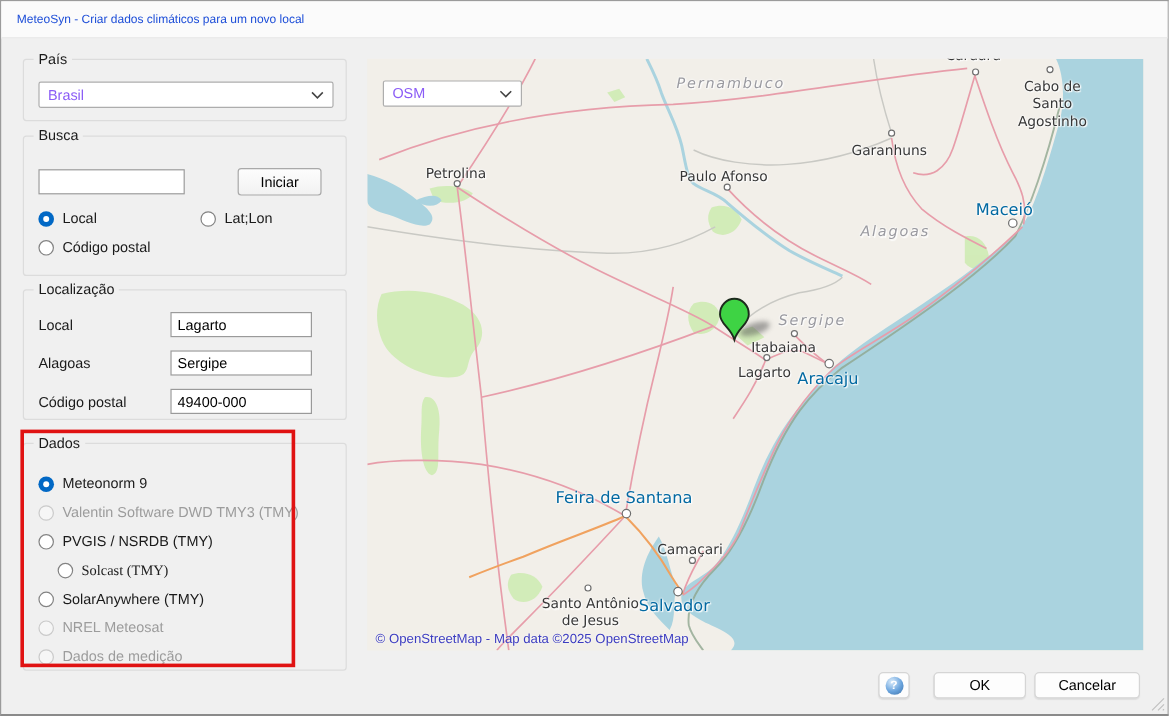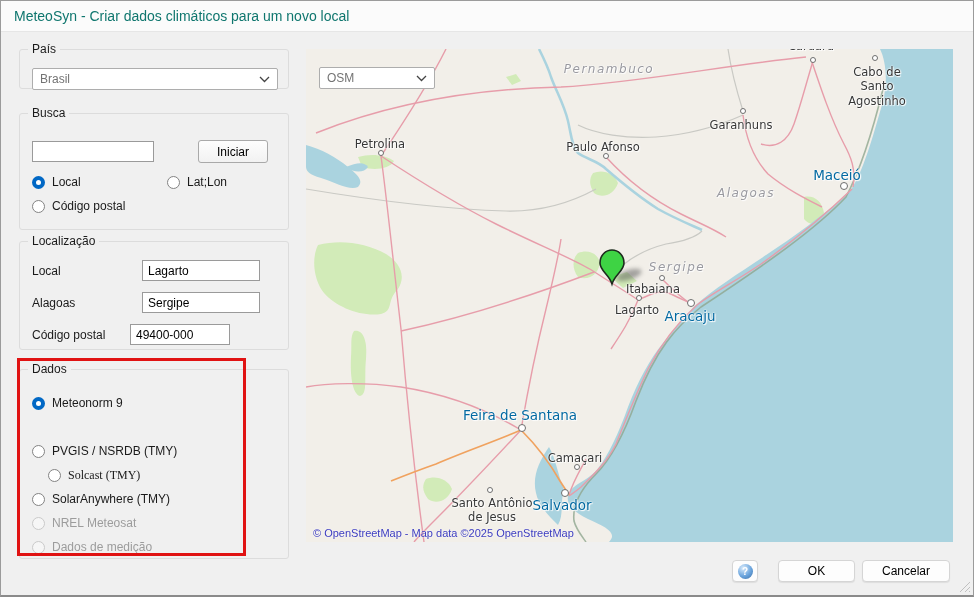--- a/index.html
+++ b/index.html
@@ -1,29 +1,29 @@
 <!DOCTYPE html>
 <html><head>
 <meta charset="utf-8">
 <style>
   * { margin:0; padding:0; box-sizing:border-box; }
   html,body { width:974px; height:597px; font-family:"Liberation Sans", sans-serif; }
   .dialog { position:relative; width:974px; height:597px; background:#f0f0f0;
             border:1px solid #9b9b9b; border-bottom:2px solid #8a8a8a; overflow:hidden; }
   .titlebar { position:absolute; left:0; top:0; width:100%; height:31px; background:#fbfbfb;
               border-bottom:1px solid #e6e6e6; display:flex; align-items:center; padding-left:13px;
-              font-size:14px; color:#0f766e; }
+              font-size:10px; color:#1d4ed8; }
   
   .group { position:absolute; border:1px solid #dcdcdc; border-radius:3px; background:#f0f0f0; }
   .legend { position:absolute; top:-8px; left:8px; background:#f0f0f0; padding:0 4px;
             font-size:12px; color:#1a1a1a; line-height:15px; }
   
   .combo { position:absolute; background:#fff; border:1px solid #adadad; border-radius:2px;
            display:flex; align-items:center; justify-content:space-between;
-           padding:0 7px; font-size:12px; color:#737373; cursor:default; }
+           padding:0 7px; font-size:12px; color:#8b5cf6; cursor:default; }
   .combo svg { flex:0 0 auto; }
   .tinput { position:absolute; background:#fff; border:1px solid #9a9a9a; font-size:12px;
             padding:0 5px; color:#000; font-family:"Liberation Sans", sans-serif; }
   .btn { position:absolute; background:linear-gradient(#fdfdfd,#f2f2f2); border:1px solid #a9a9a9;
          border-radius:3px; font-size:12px; color:#000; display:flex; align-items:center;
          justify-content:center; font-family:"Liberation Sans", sans-serif; }
   .btn.soft { background:#fdfdfd; border:1px solid #d5d5d5; border-radius:4px;
               box-shadow:0 1px 1px rgba(0,0,0,.08); }
   
   .radio-row { position:absolute; display:flex; align-items:center; gap:7px; height:14px; }
@@ -71,21 +71,21 @@
 </style>
 </head>
 <body>
 
 <div class="dialog">
 
   <div class="titlebar">
     <span>MeteoSyn - Criar dados climáticos para um novo local</span>
   </div>
 
-  <div class="group" style="left:18px; top:48px; width:270px; height:40px;">
+  <div class="group" style="left:18px; top:48px; width:270px; height:52px;">
     <span class="legend">País</span>
     <div class="combo" style="left:12px; top:18px; width:246px; height:22px;">
       <span>Brasil</span>
       <span>
         <svg width="11" height="7" viewBox="0 0 11 7">
             <polyline points="1,1 5.5,5.5 10,1" fill="none" stroke="#444" stroke-width="1.3"></polyline>
           </svg>
       </span>
     </div>
   </div>
@@ -108,28 +108,32 @@
     </div>
   </div>
 
   <div class="group" style="left:18px; top:240px; width:270px; height:109px;">
     <span class="legend">Localização</span>
     <span class="field-label" style="left:12px; top:22px;">Local</span>
     <input class="tinput" style="left: 122px; top: 18px; width: 118px; height: 21px;" value="Lagarto">
     <span class="field-label" style="left:12px; top:54px;">Alagoas</span>
     <input class="tinput" style="left: 122px; top: 50px; width: 118px; height: 21px;" value="Sergipe">
     <span class="field-label" style="left:12px; top:86px;">Código postal</span>
-    <input class="tinput" style="left: 110px; top: 82px; width: 100px; height: 21px;" value="49400-000">
+    <input class="tinput" style="left: 122px; top: 82px; width: 118px; height: 21px;" value="49400-000">
   </div>
 
   <div class="group" style="left:18px; top:368px; width:270px; height:190px;">
     <span class="legend">Dados</span>
     <div class="radio-row selected" style="left:12px; top:26px;">
       <span class="rdot"></span>
       <span class="rlabel">Meteonorm 9</span>
+    </div>
+    <div class="radio-row disabled" style="left:12px; top:50px;">
+      <span class="rdot"></span>
+      <span class="rlabel">Valentin Software DWD TMY3 (TMY)</span>
     </div>
     <div class="radio-row" style="left:12px; top:74px;">
       <span class="rdot"></span>
       <span class="rlabel">PVGIS / NSRDB (TMY)</span>
     </div>
     <div class="radio-row" style="left:28px; top:98px;font-family:Liberation Serif, serif;">
       <span class="rdot"></span>
       <span class="rlabel">Solcast (TMY)</span>
     </div>
     <div class="radio-row" style="left:12px; top:122px;">

